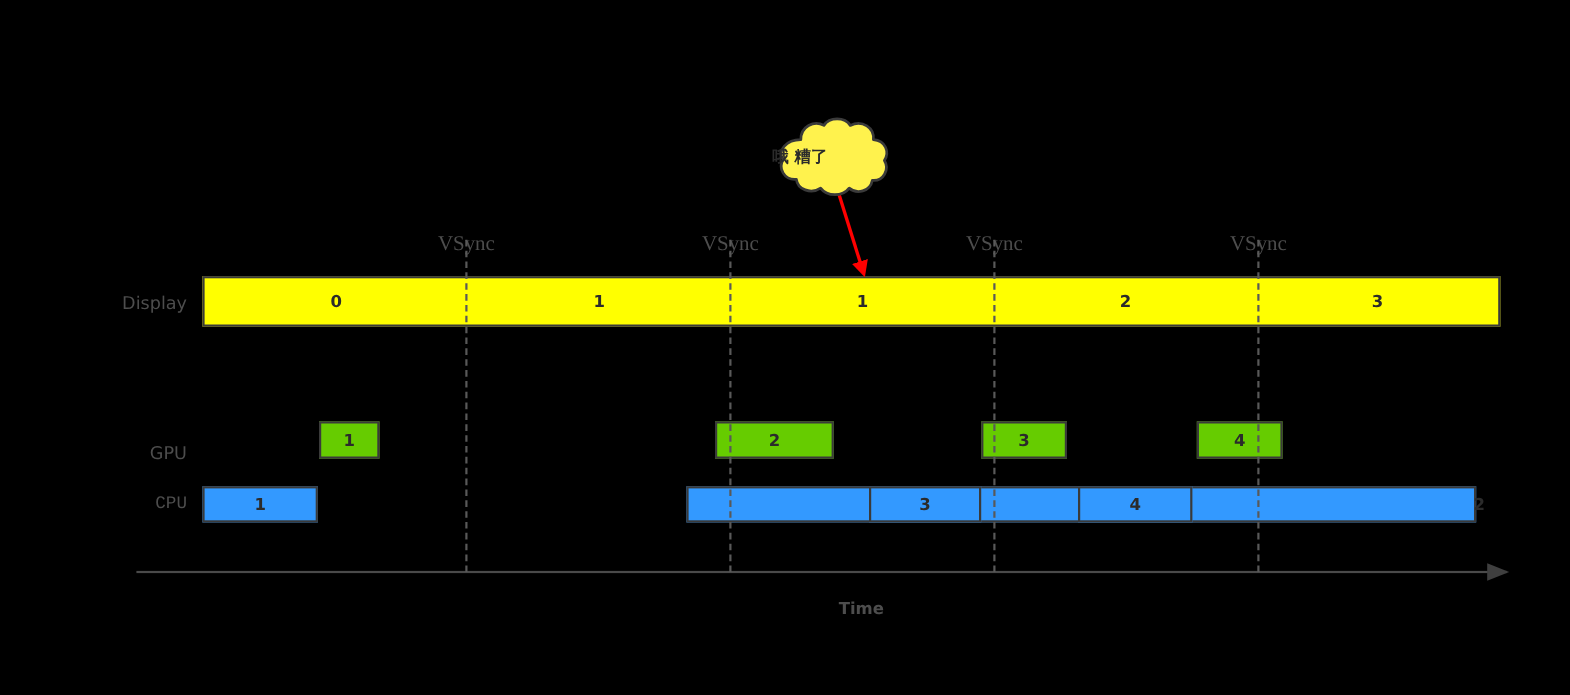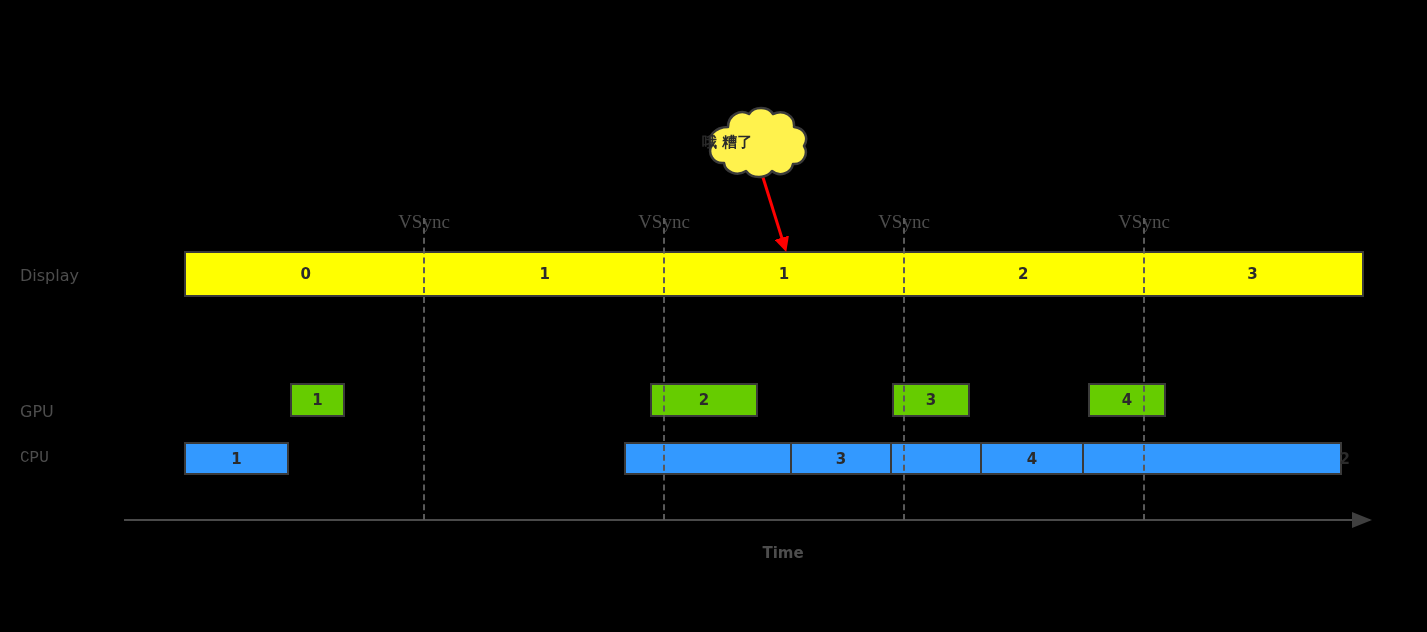--- a/index.html
+++ b/index.html
@@ -25,20 +25,21 @@
     font-family: "DejaVu Sans", sans-serif;
     font-style: italic;
     font-weight: bold;
     font-size: 17px;
     color: #5a5a5a;
     letter-spacing: 0.2px;
   }
   
   .row-label {
     position: absolute;
+    text-align: right;
     font-family: "DejaVu Sans", sans-serif;
     font-size: 16px;
     color: #4d4d4d;
     white-space: nowrap;
   }
   #label-display { left: 20px; top: 266px; width: 150px; }
   #label-gpu     { left: 20px; top: 402px; width: 150px; }
   #label-cpu     { left: 20px; top: 449px; width: 150px; font-family: Liberation Mono, monospace; }
 
   

